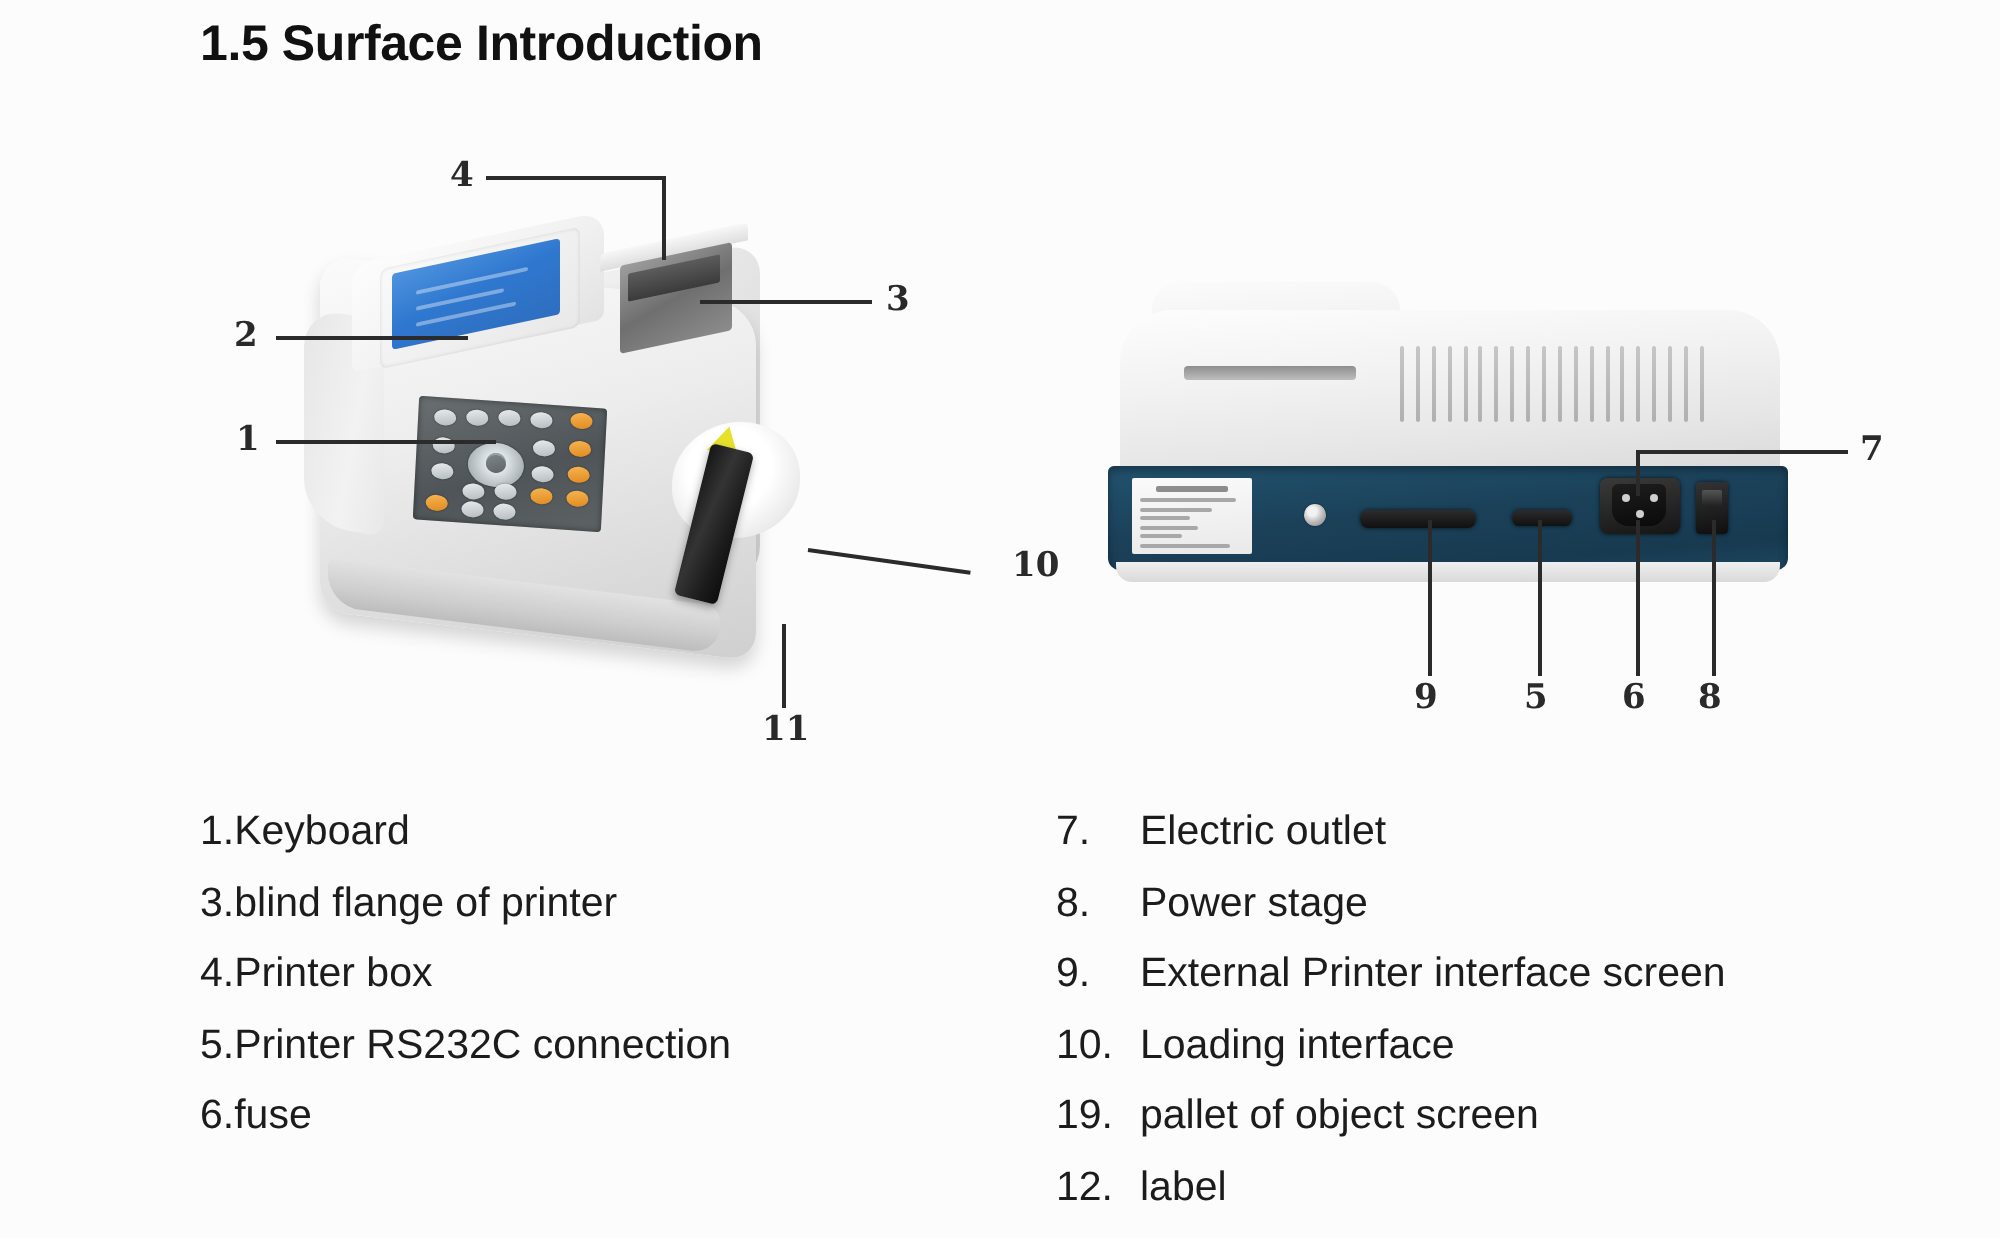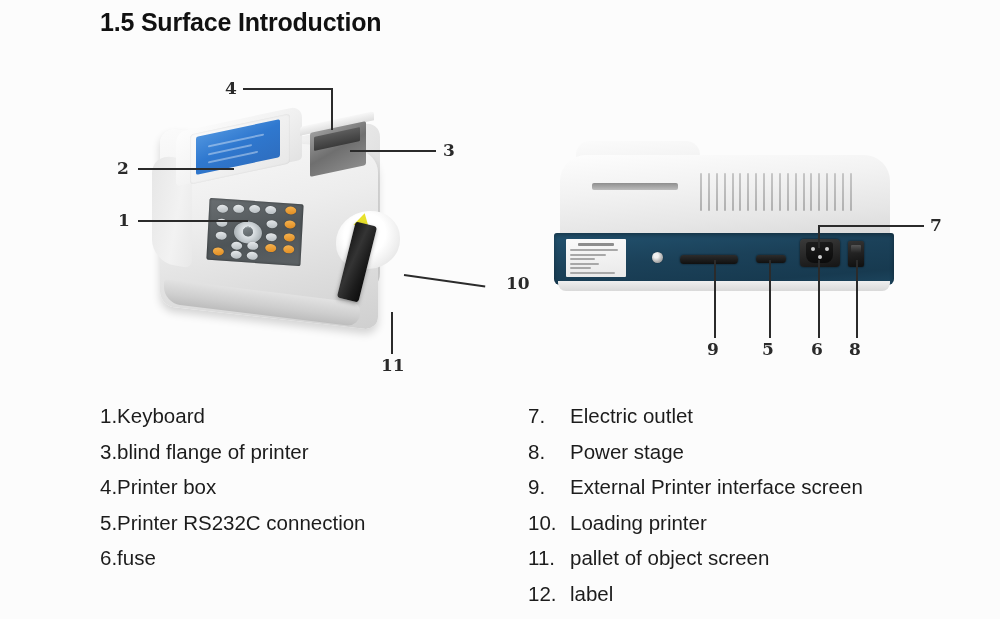--- a/index.html
+++ b/index.html
@@ -655,24 +655,24 @@
       <div class="legend-item">
         <span class="idx">7.</span><span>Electric outlet</span>
       </div>
       <div class="legend-item">
         <span class="idx">8.</span><span>Power stage</span>
       </div>
       <div class="legend-item">
         <span class="idx">9.</span><span>External Printer interface screen</span>
       </div>
       <div class="legend-item">
-        <span class="idx">10.</span><span>Loading printer</span>
-      </div>
-      <div class="legend-item">
-        <span class="idx">11.</span><span>pallet of object screen</span>
+        <span class="idx">10.</span><span>Loading interface</span>
+      </div>
+      <div class="legend-item">
+        <span class="idx">19.</span><span>pallet of object screen</span>
       </div>
       <div class="legend-item">
         <span class="idx">12.</span><span>label</span>
       </div>
     </div>
 
   </div>
 
 </div>
 

